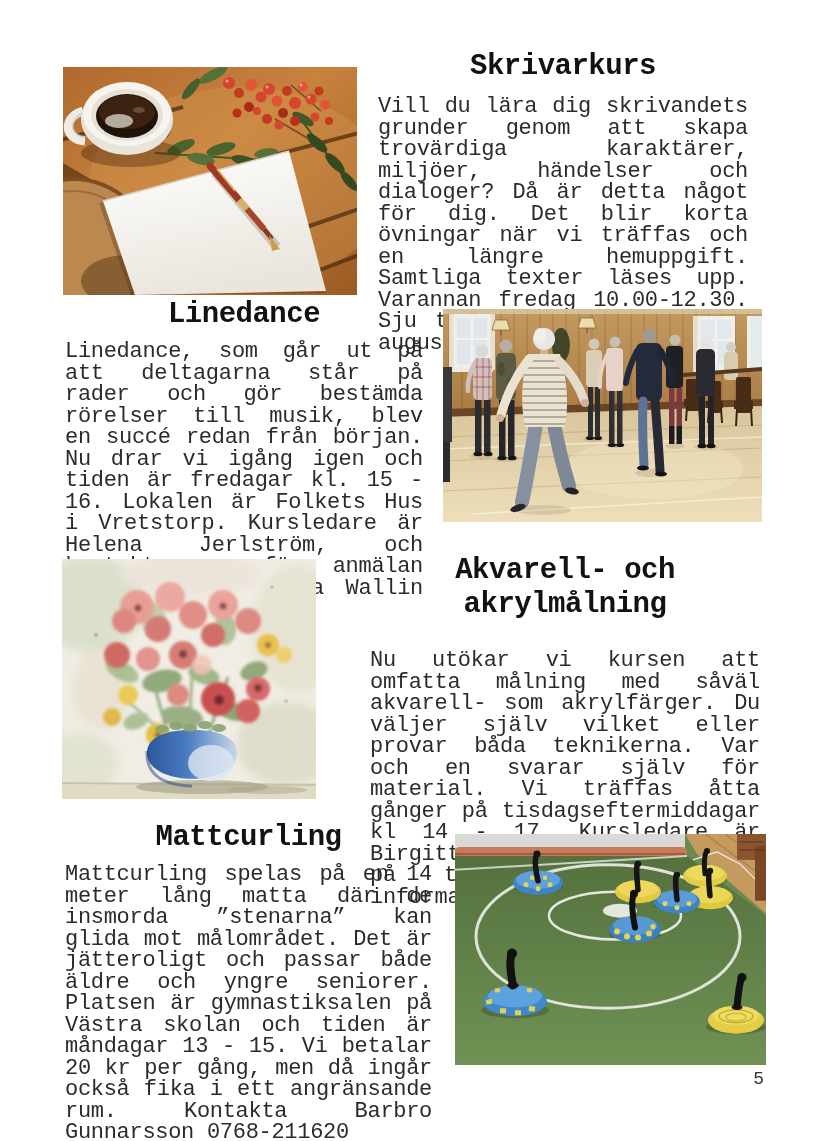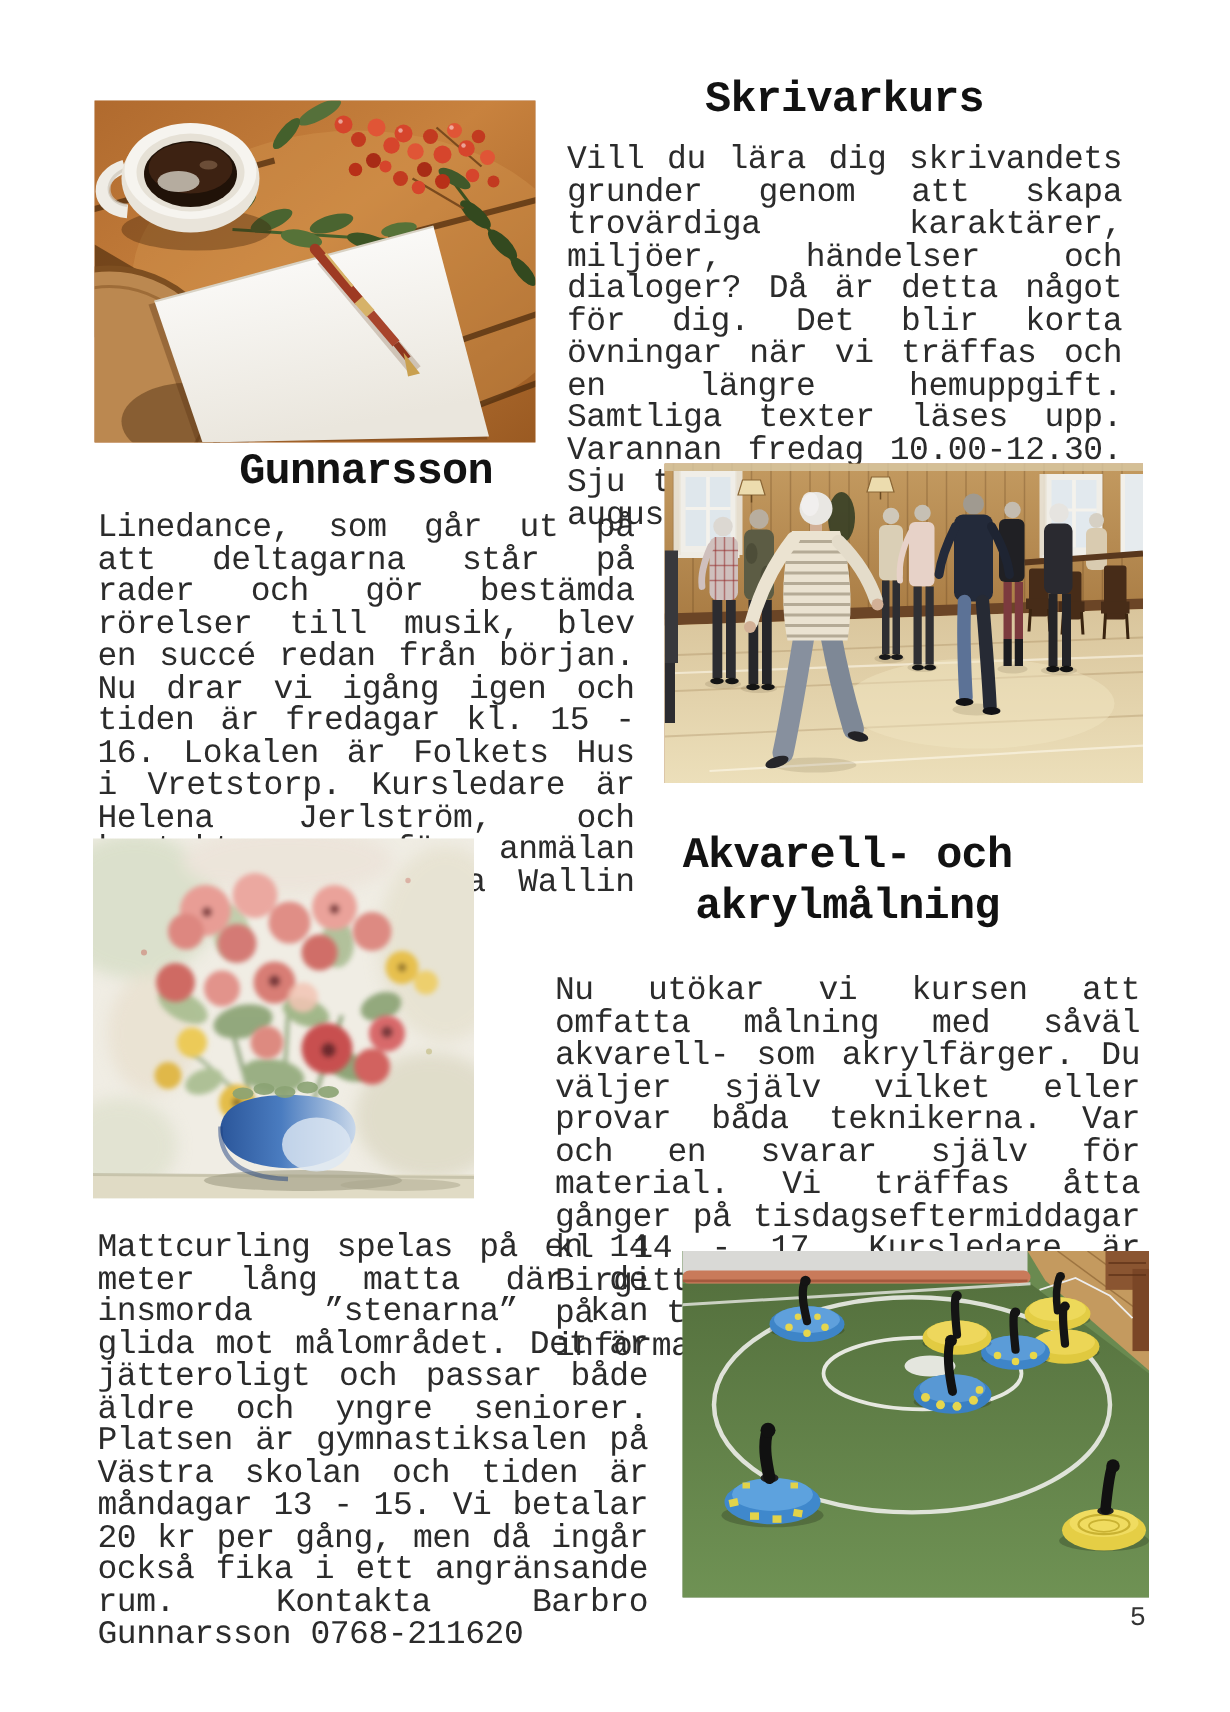--- a/index.html
+++ b/index.html
@@ -128,21 +128,21 @@
         <ellipse cx="76" cy="43" rx="6" ry="3" fill="#8a6a50" opacity="0.6"></ellipse>
       </g>
     </svg>
   </div>
   <div class="textcol col-skriv">
     <h2 class="course-title">Skrivarkurs</h2>
     <p class="bodytext">Vill du lära dig skrivandets grunder genom att skapa trovärdiga karaktärer, miljöer, händelser och dialoger? Då är detta något för dig. Det blir korta övningar när vi träffas och en längre hemuppgift. Samtliga texter läses upp. Varannan fredag 10.00-12.30. Sju tillfällen med start 29 augusti. Kostnad 700 kr.</p>
   </div>
 
   <div class="textcol col-line">
-    <h2 class="course-title">Gunnarsson</h2>
+    <h2 class="course-title">Linedance</h2>
     <p class="bodytext">Linedance, som går ut på att deltagarna står på rader och gör bestämda rörelser till musik, blev en succé redan från början. Nu drar vi igång igen och tiden är fredagar kl. 15 - 16. Lokalen är Folkets Hus i Vretstorp. Kursledare är Helena Jerlström, och kontaktperson för anmälan och info är Ingela Wallin tel 0702-764103</p>
   </div>
   <div class="photo ph-line">
     <svg viewBox="0 0 319 213" preserveAspectRatio="none">
       <defs>
         <linearGradient id="g-wall" x1="0" y1="0" x2="0" y2="1">
             <stop offset="0" stop-color="#c39a60"></stop>
             <stop offset="1" stop-color="#a97c44"></stop>
           </linearGradient>
         <linearGradient id="g-floor" x1="0" y1="0" x2="0" y2="1">
@@ -406,20 +406,21 @@
       <circle cx="224" cy="142" r="2" fill="#b8b06a" opacity="0.5"></circle>
       <circle cx="210" cy="28" r="1.8" fill="#c96a60" opacity="0.4"></circle>
     </svg>
   </div>
   <div class="textcol col-akva">
     <h2 class="course-title">Akvarell- och akrylmålning</h2>
     <p class="bodytext">Nu utökar vi kursen att omfatta målning med såväl akvarell- som akrylfärger. Du väljer själv vilket eller provar båda teknikerna. Var och en svarar själv för material. Vi träffas åtta gånger på tisdagseftermiddagar kl 14 - 17. Kursledare är Birgitta Billström som du når på tel 0761-275585 för information och anmälan.</p>
   </div>
 
   <div class="textcol col-matt">
+    <h2 class="course-title">Mattcurling</h2>
     <p class="bodytext">Mattcurling spelas på en 14 meter lång matta där de insmorda ”stenarna” kan glida mot målområdet. Det är jätteroligt och passar både äldre och yngre seniorer. Platsen är gymnastiksalen på Västra skolan och tiden är måndagar 13 - 15. Vi betalar 20 kr per gång, men då ingår också fika i ett angränsande rum. Kontakta Barbro Gunnarsson 0768-211620</p>
   </div>
   <div class="photo ph-matt">
     <svg viewBox="0 0 311 232" preserveAspectRatio="none">
       <defs>
         <linearGradient id="g-mat" x1="0" y1="0" x2="0" y2="1">
           <stop offset="0" stop-color="#55713e"></stop>
             <stop offset="1" stop-color="#6f9254"></stop>
         </linearGradient>
       </defs>

